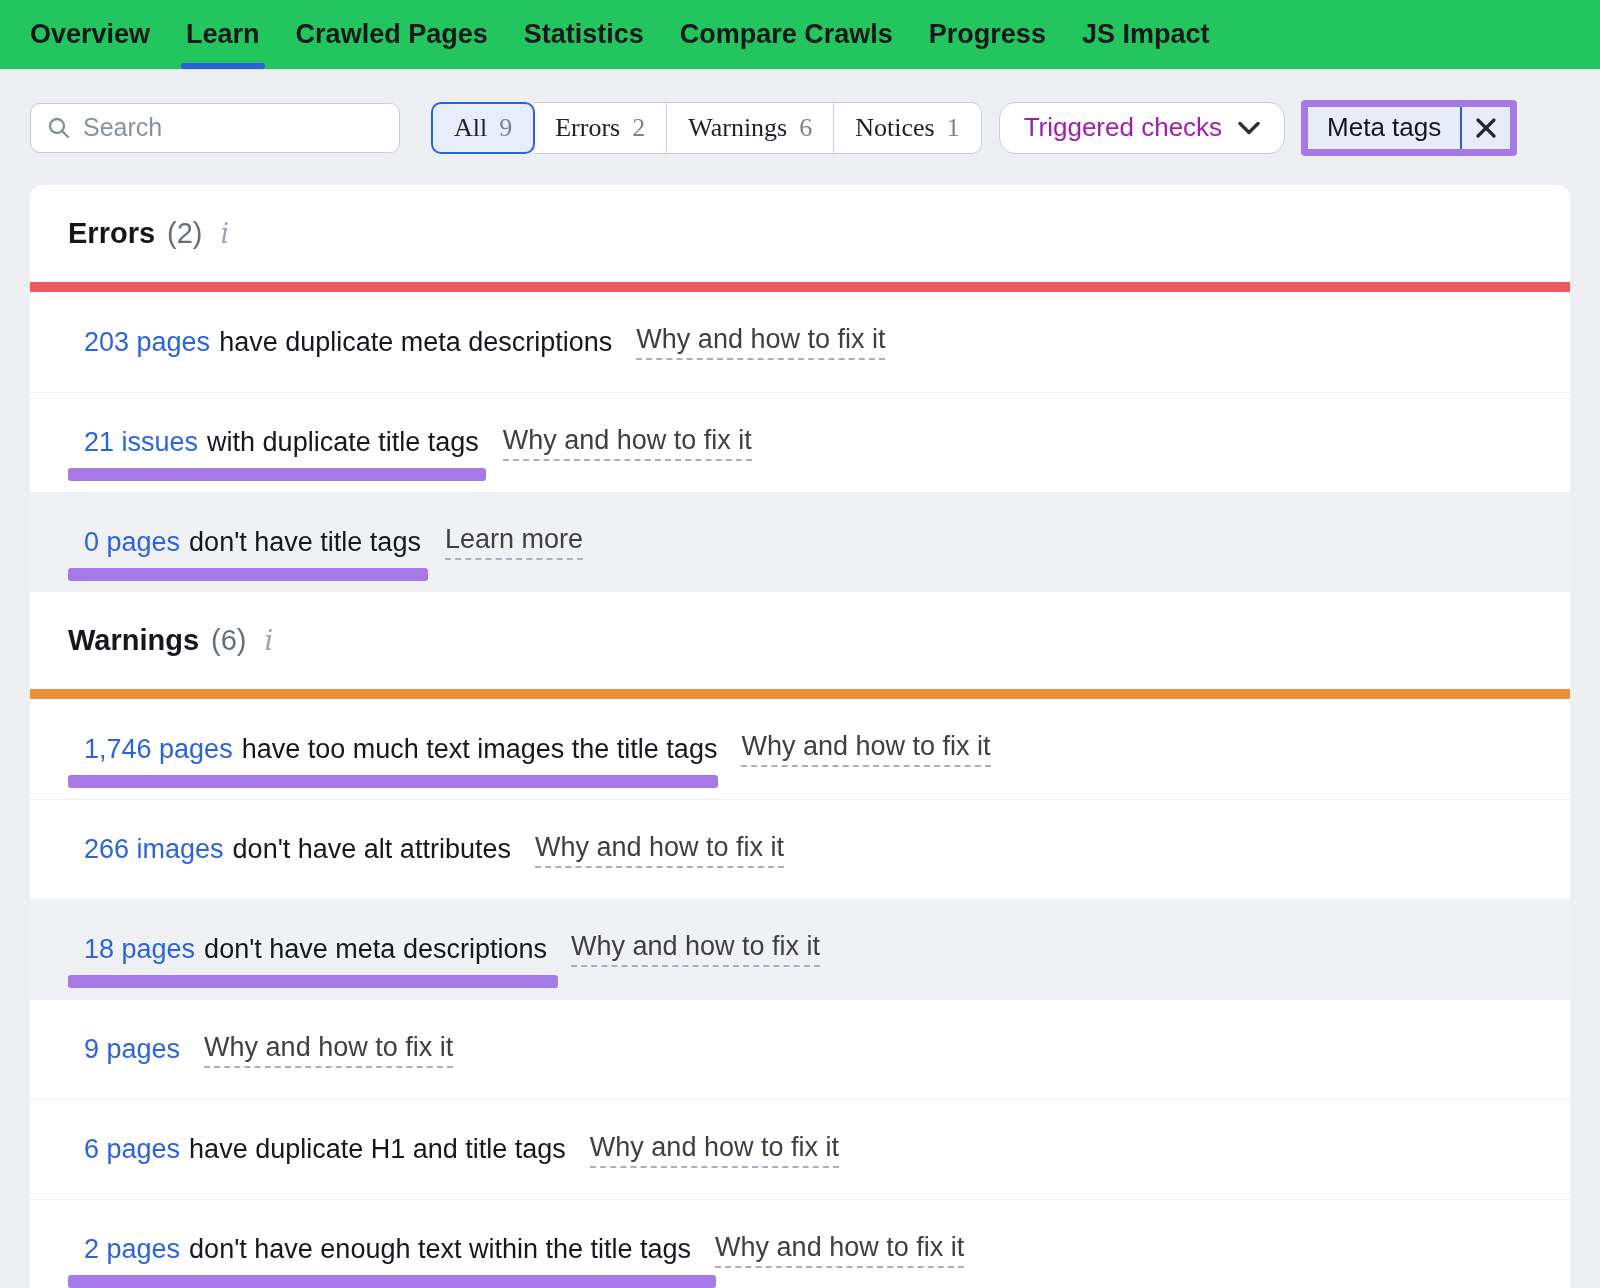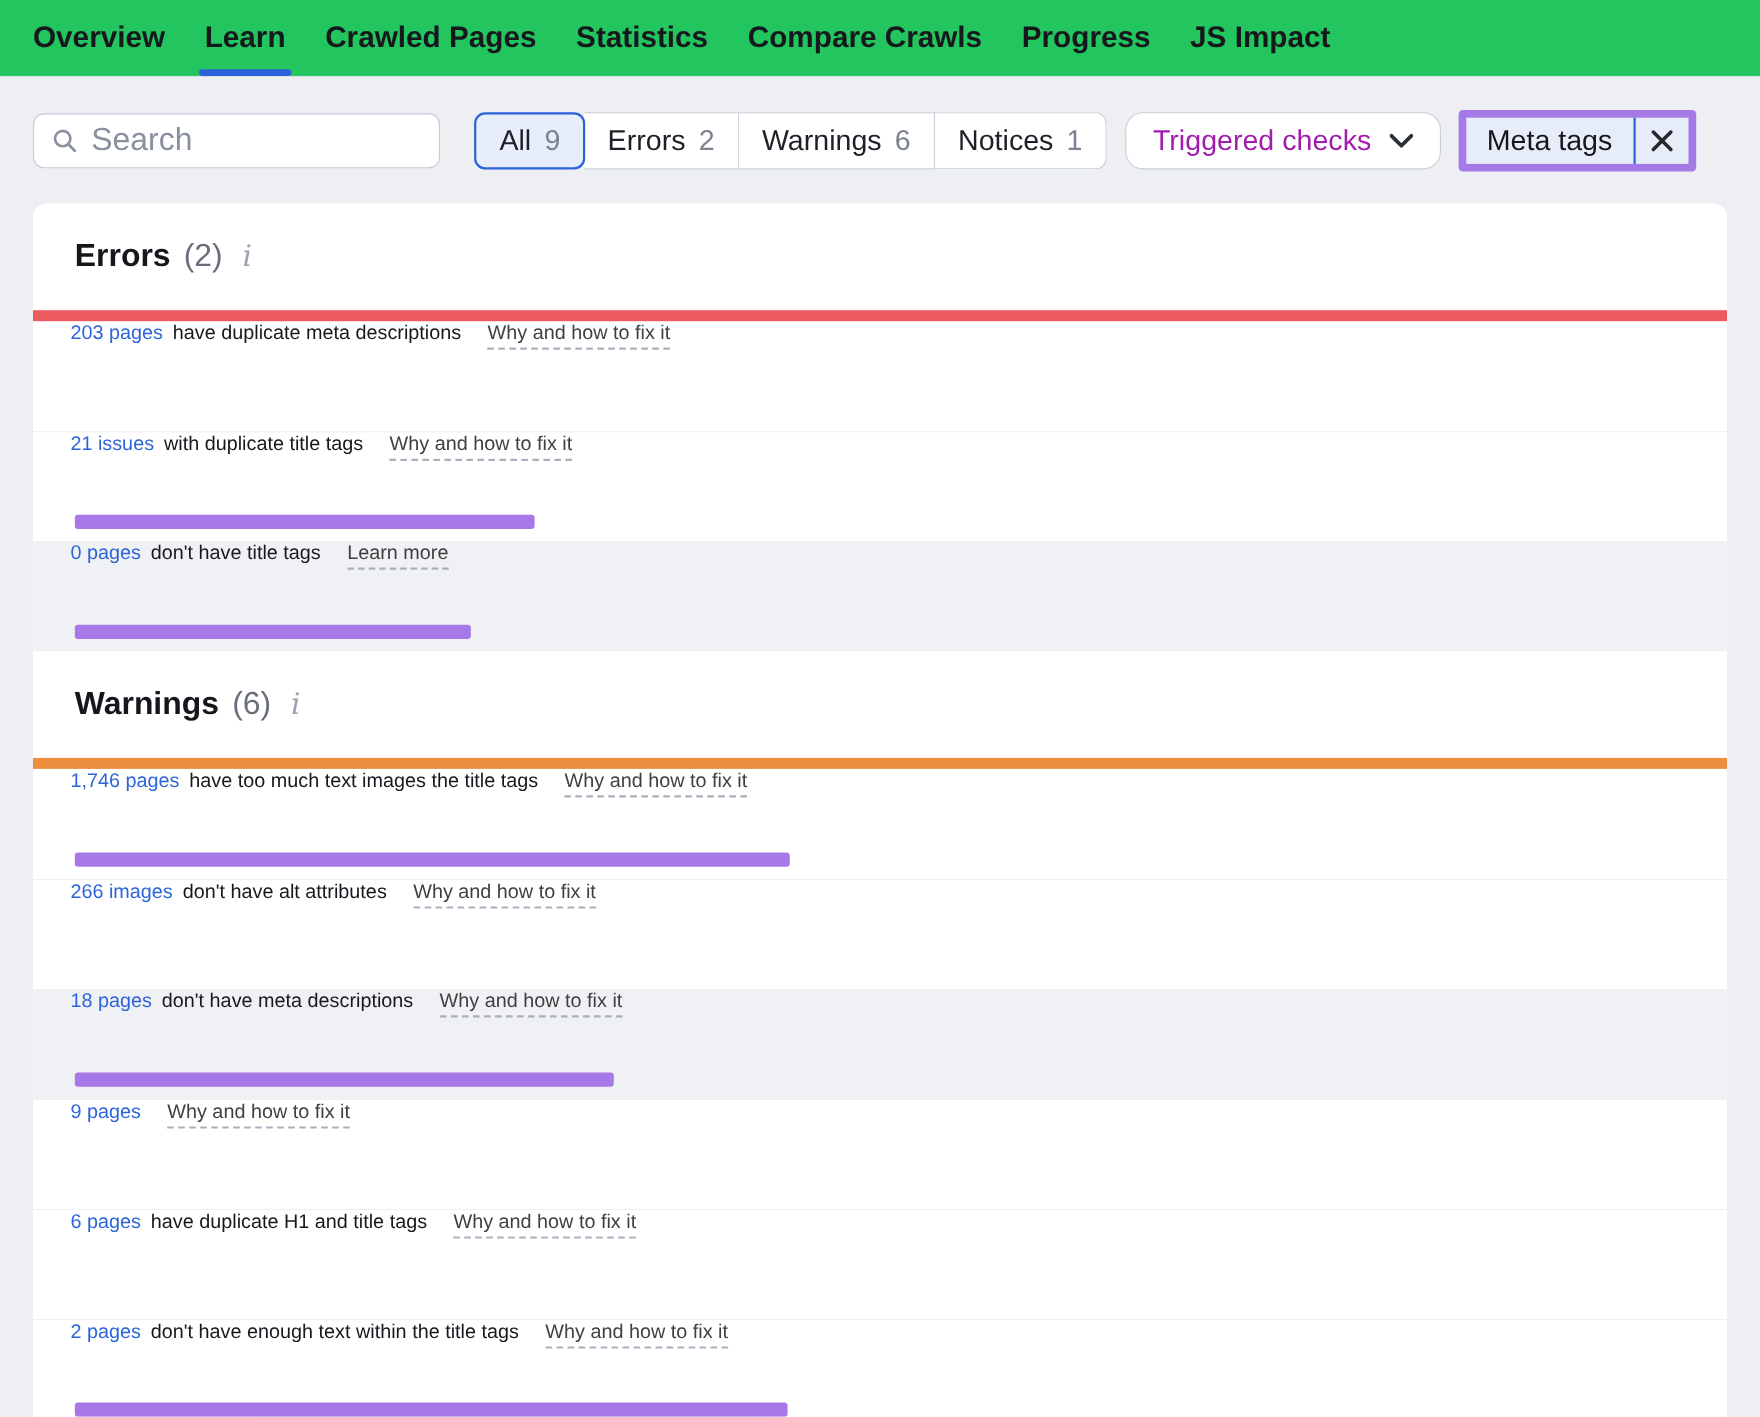--- a/index.html
+++ b/index.html
@@ -55,36 +55,37 @@
     display: flex;
     align-items: center;
     padding: 0 16px;
     gap: 12px;
     flex: none;
   }
   .search svg { flex: none; }
   .search input {
     border: none; outline: none; background: transparent;
     font-family: "Liberation Sans", sans-serif;
-    font-size: 29px; color: #16181d; width: 100%;
+    font-size: 25px; color: #16181d; width: 100%;
   }
   .search input::placeholder { color: #8a919e; }
 
   .segments { display: flex; margin-left: 32px; }
   .segment {
     height: 52px;
     display: flex; align-items: center; gap: 12px;
     padding: 0 21px;
     background: #fff;
     border: 1px solid #c9cfd9;
     border-left: none;
     font-size: 26px;
     color: #1d2026;
     cursor: pointer;
     white-space: nowrap;
+    font-family: Liberation Serif, serif;
   }
   .segment:last-child { border-radius: 0 10px 10px 0; }
   .segment.selected {
     background: #e7edfb;
     border: 2px solid #2a62d9;
     border-radius: 10px;
     margin: 0 -1px;
     z-index: 2;
   }
   .segment .count { color: #7b8290; }
@@ -148,24 +149,24 @@
     font-size: 27px;
     color: #9aa3b0;
     margin-left: 18px;
     cursor: pointer;
   }
   .section-bar { height: 10px; }
 
   .rows .row + .row { border-top: 1px solid #edeff2; }
   .row {
     height: 100px;
-    display: flex; align-items: flex-start;
-    padding: 0 34px;
+    display: flex; align-items: center;
+    padding: 0 54px;
     position: relative;
-    font-size: 18px;
+    font-size: 27px;
   }
   .row.shaded { background: #f0f1f4; border-top: none !important; }
   .row .link { color: #2c64da; cursor: pointer; white-space: nowrap; }
   .row .text { color: #16181d; margin-left: 9px; white-space: nowrap; }
   .row .fix {
     margin-left: 24px;
     color: #404040;
     border-bottom: 2px dashed #a9b0bb;
     padding-bottom: 3px;
     cursor: pointer;

